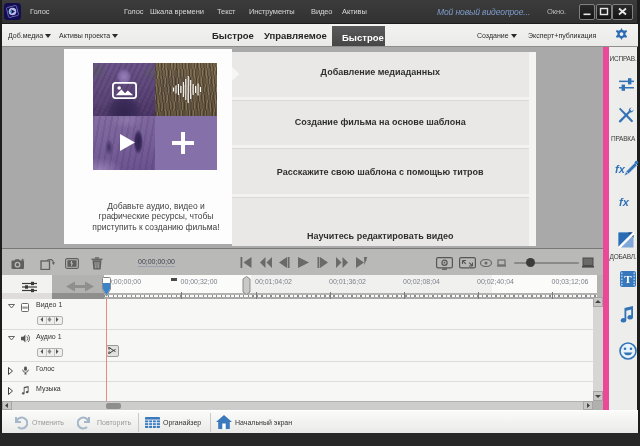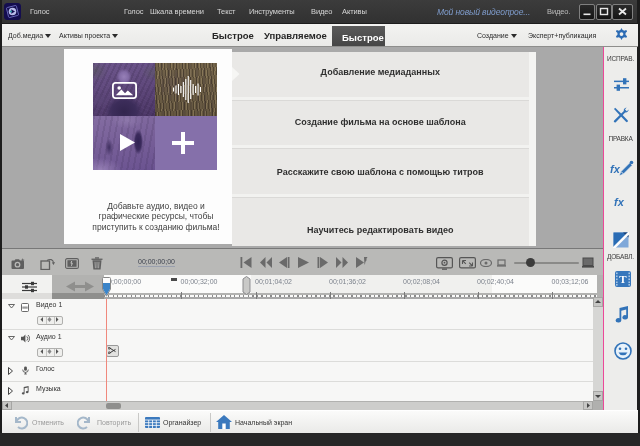--- a/index.html
+++ b/index.html
@@ -15,21 +15,21 @@
 .tab{position:absolute;font-weight:bold;font-size:9.5px;color:#262626;line-height:23px;}
 
 .main{position:absolute;top:47px;left:2px;width:601px;height:201px;background:#a9a9a9;}
 .card{position:absolute;left:61.5px;top:1.5px;width:168px;height:195px;background:#fdfdfd;}
 .list{position:absolute;left:229.5px;top:5px;width:297.5px;height:194px;background:#e9e8e6;text-decoration:underline;}
 .li{position:absolute;left:0;width:100%;text-align:center;font-weight:bold;font-size:9px;color:#2f2f2f;}
 .lsep{position:absolute;left:0;width:100%;height:4px;}
 .lsep .a{position:absolute;top:0;width:100%;height:3px;background:#f2f2f0;}
 .lsep .b{position:absolute;top:3px;width:100%;height:1px;background:#dad9d7;}
 
-.sidebar{position:absolute;left:603px;top:47px;width:34px;height:363px;background:#ededeb;border-left:1px solid #ec4899;box-sizing:border-box;}
+.sidebar{position:absolute;left:603px;top:47px;width:34px;height:363px;background:#ededeb;border-left:6px solid #ec4899;box-sizing:border-box;}
 .sblab{position:absolute;width:100%;text-align:center;font-size:6.5px;letter-spacing:-0.2px;color:#3a3a3a;}
 
 .tltb{position:absolute;left:2px;top:248px;width:601px;height:27px;background:#b9b9b7;border-top:1px solid #787878;box-sizing:border-box;}
 
 .rulerrow{position:absolute;left:2px;top:275px;width:601px;height:24px;background:#b2b2b0;}
 .rul-left1{position:absolute;left:0;top:0;width:50px;height:24px;background:#f2f2f0;}
 .rul-left2{position:absolute;left:50px;top:0;width:52px;height:24px;background:#b2b2b0;}
 .ruler{position:absolute;left:102px;top:0;width:493px;height:18px;background:#fbfbfa;}
 .rlab{position:absolute;top:3px;font-size:7px;color:#7d838d;}
 .ticks{position:absolute;left:102px;top:19.5px;width:493px;height:2.5px;background-image:repeating-linear-gradient(90deg,#8a8a8a 0px,#8a8a8a 1px,transparent 1px,transparent 4.5px);background-color:#fbfbfa;}
@@ -65,21 +65,21 @@
     <circle cx="6.9" cy="8.5" r="1" fill="#2a9aa8"></circle>
   </svg>
   <div class="menu" style="left:30px">Голос</div>
   <div class="menu" style="left:124px">Голос</div>
   <div class="menu" style="left:150px">Шкала времени</div>
   <div class="menu" style="left:217px">Текст</div>
   <div class="menu" style="left:249px">Инструменты</div>
   <div class="menu" style="left:311px">Видео</div>
   <div class="menu" style="left:342px">Активы</div>
   <div class="menu" style="left:437px;color:#7f9ccc;font-style:italic;font-size:8.5px;">Мой новый видеопрое...</div>
-  <div class="menu" style="left:547px;color:#bdbdbd;font-size:7.5px;">Видео.</div>
+  <div class="menu" style="left:547px;color:#bdbdbd;font-size:7.5px;">Окно.</div>
   <div class="wbtn" style="left:579px;width:14px;"><svg width="14" height="13">
           <rect x="3.5" y="8.5" width="7" height="1.6" fill="#e8e8e8"></rect>
         </svg></div>
   <div class="wbtn" style="left:596px;width:14px;"><svg width="14" height="13">
           <rect x="3.5" y="3.5" width="7" height="6" fill="none" stroke="#e8e8e8" stroke-width="1.4"></rect>
         </svg></div>
   <div class="wbtn" style="left:612px;width:19px;"><svg width="19" height="13">
           <path d="M6 3.5 L13 9.5 M13 3.5 L6 9.5" stroke="#e8e8e8" stroke-width="1.8"></path>
         </svg></div>
  </div>
@@ -179,21 +179,21 @@
    <div class="li" style="top:65px">Создание фильма на основе шаблона</div>
    <div class="lsep" style="top:93px">
           <div class="a"></div>
           <div class="b"></div>
         </div>
    <div class="li" style="top:114.5px">Расскажите свою шаблона с помощью титров</div>
    <div class="lsep" style="top:141.5px">
           <div class="a"></div>
           <div class="b"></div>
         </div>
-   <div class="li" style="top:173px">Научитесь редактировать видео</div>
+   <div class="li" style="top:179px">Научитесь редактировать видео</div>
   </div>
   <div class="abs" style="left:527px;top:5px;width:6.5px;height:194px;background:#f4f4f2;"></div>
  </div>
 
  <div class="sidebar">
   <div class="sblab" style="top:8px">ИСПРАВ.</div>
   <svg class="abs" style="left:10px;top:31px" width="15" height="13">
     <rect x="0" y="2.6" width="15" height="1.5" fill="#3273b8"></rect>
         <rect x="9" y="0.2" width="3.4" height="6.2" fill="#3273b8"></rect>
     <rect x="0" y="9" width="15" height="1.5" fill="#3273b8"></rect>

